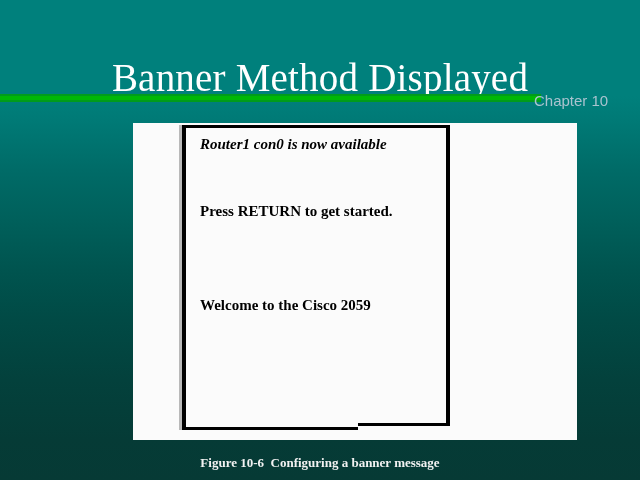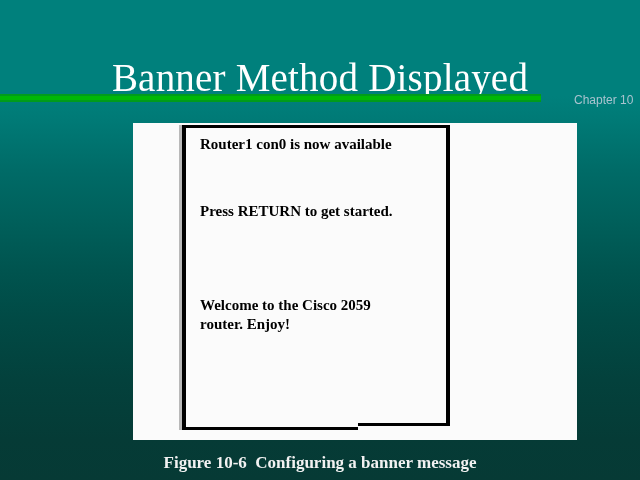--- a/index.html
+++ b/index.html
@@ -62,25 +62,25 @@
   }
   #divider-bar .stripe-thin-bottom {
     position: absolute; left: 0; top: 6px;
     width: 100%; height: 2px;
     background: #019c1c;
   }
 
   
   #chapter-label {
     position: absolute;
-    left: 574px;
+    left: 534px;
     top: 92px;
     color: #a9c3cf;
     font-family: "Liberation Sans", "DejaVu Sans", sans-serif;
-    font-size: 12px;
+    font-size: 15px;
     line-height: 17px;
     white-space: nowrap;
   }
 
   
   #figure-panel {
     position: absolute;
     left: 133px;
     top: 123px;
     width: 444px;
@@ -135,37 +135,37 @@
     width: 238px;
     color: #000000;
     font-family: "Liberation Serif", "DejaVu Serif", serif;
     font-weight: bold;
     font-size: 15px;
     line-height: 19px;
   }
   #terminal-text .line {
     white-space: pre-wrap;
   }
-  #terminal-text .line.l1 { margin-top: 0px; }
+  #terminal-text .line.l1 { margin-top: 0px; font-style: italic; }
   #terminal-text .line.l2 { margin-top: 48px; }
   #terminal-text .line.l3 { margin-top: 75px; }
   #terminal-text .line.l4 { margin-top: 0px; }
   #terminal-text .line.l5 { margin-top: 75px; }
 
   
   #figure-caption {
     position: absolute;
     left: 0;
     top: 453px;
     width: 640px;
     text-align: center;
     color: #f2f2f2;
     font-family: "Liberation Serif", "DejaVu Serif", serif;
     font-weight: bold;
-    font-size: 17px;
+    font-size: 13px;
     line-height: 19px;
     white-space: pre;
   }
 </style>
 </head>
 <body>
 
 <div id="slide">
 
   <h1 id="title">Banner Method Displayed</h1>
@@ -185,21 +185,20 @@
       <div class="edge-left"></div>
       <div class="edge-top"></div>
       <div class="edge-right"></div>
       <div class="edge-bottom-left"></div>
       <div class="edge-bottom-right"></div>
 
       <div id="terminal-text">
         <div class="line l1">Router1 con0 is now available</div>
         <div class="line l2">Press RETURN to get started.</div>
         <div class="line l3">Welcome to the Cisco 2059</div>
-        <div class="line l4">router. Enjoy!</div>
       </div>
     </div>
 
   </div>
 
   <div id="figure-caption">Figure 10-6  Configuring a banner message</div>
 
 </div>
 
 </body></html>

